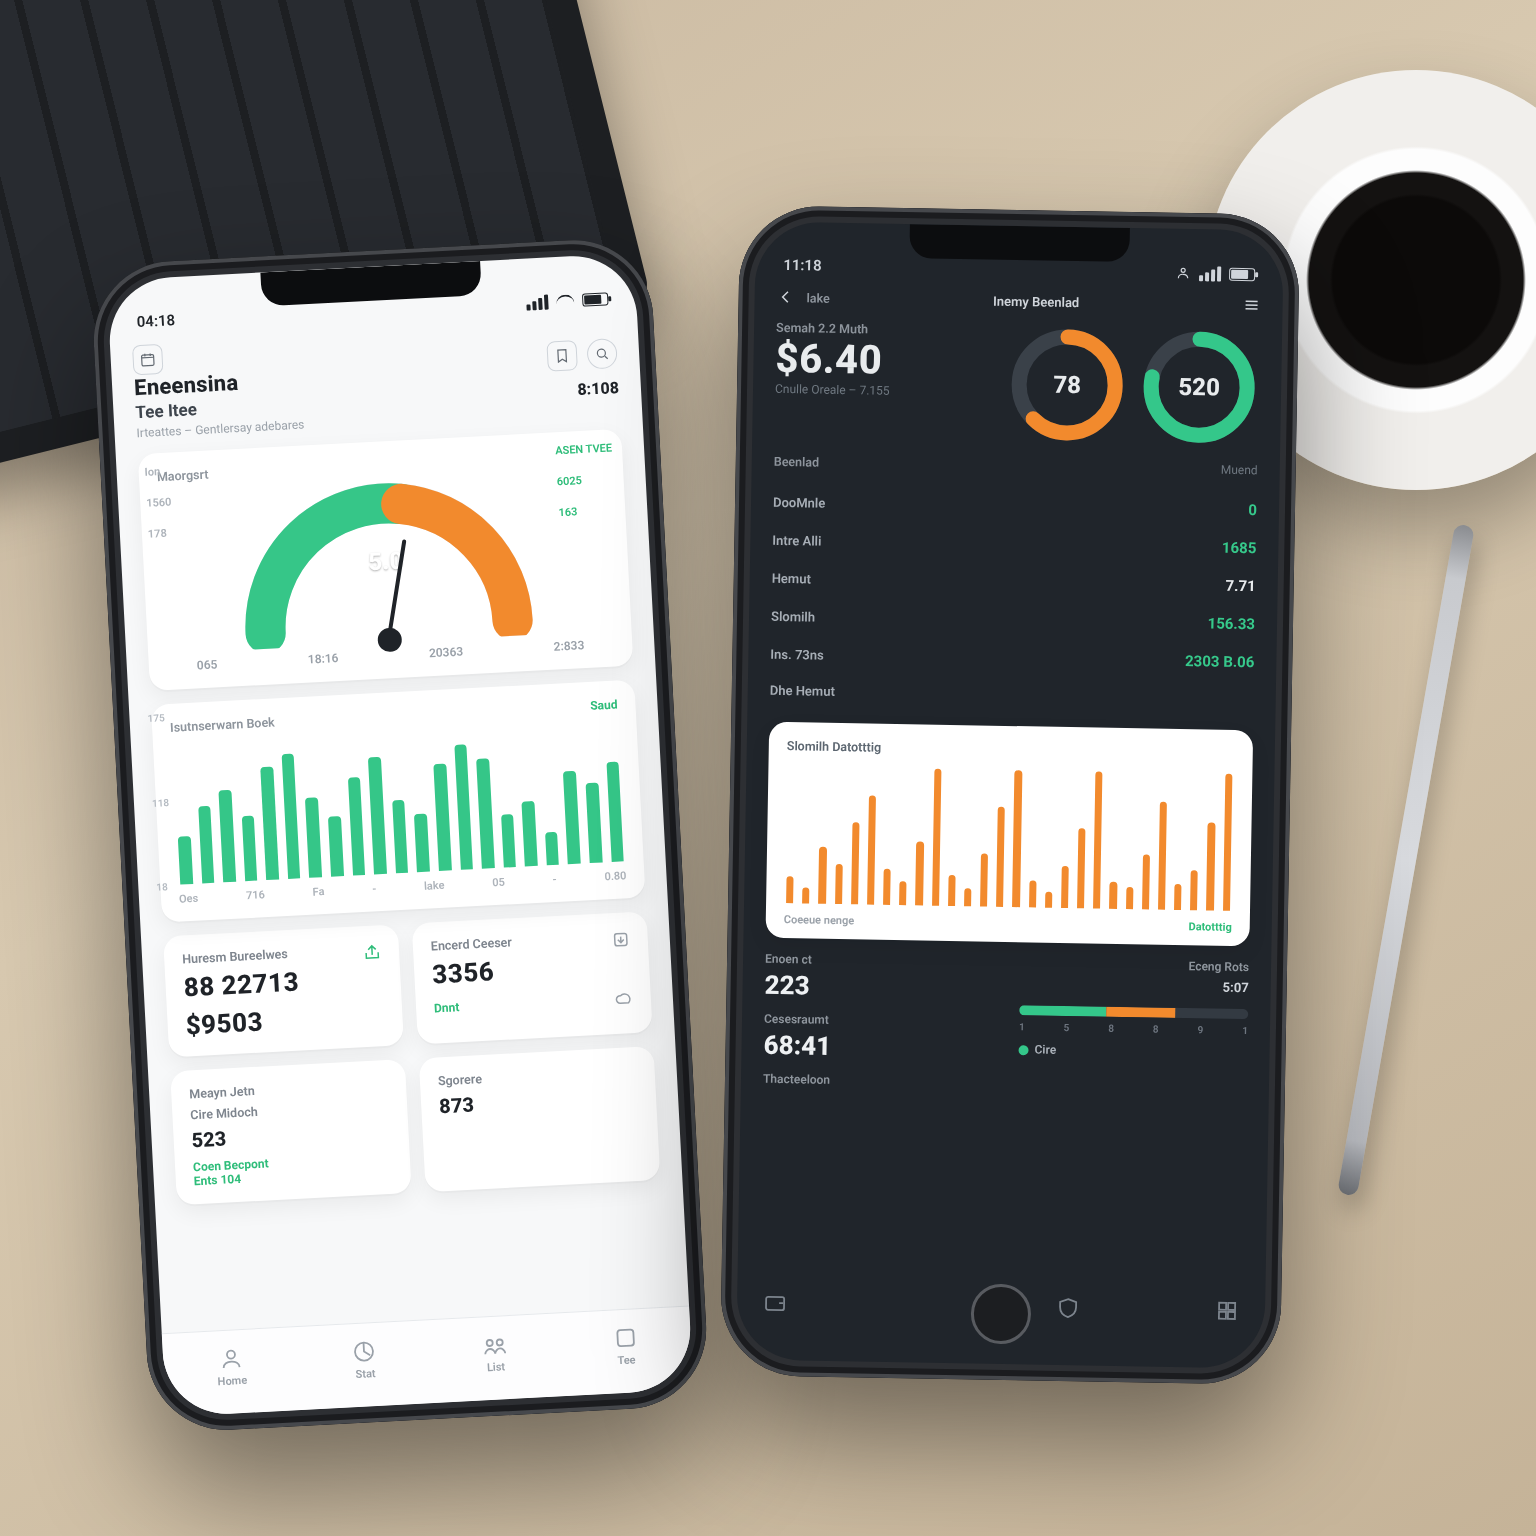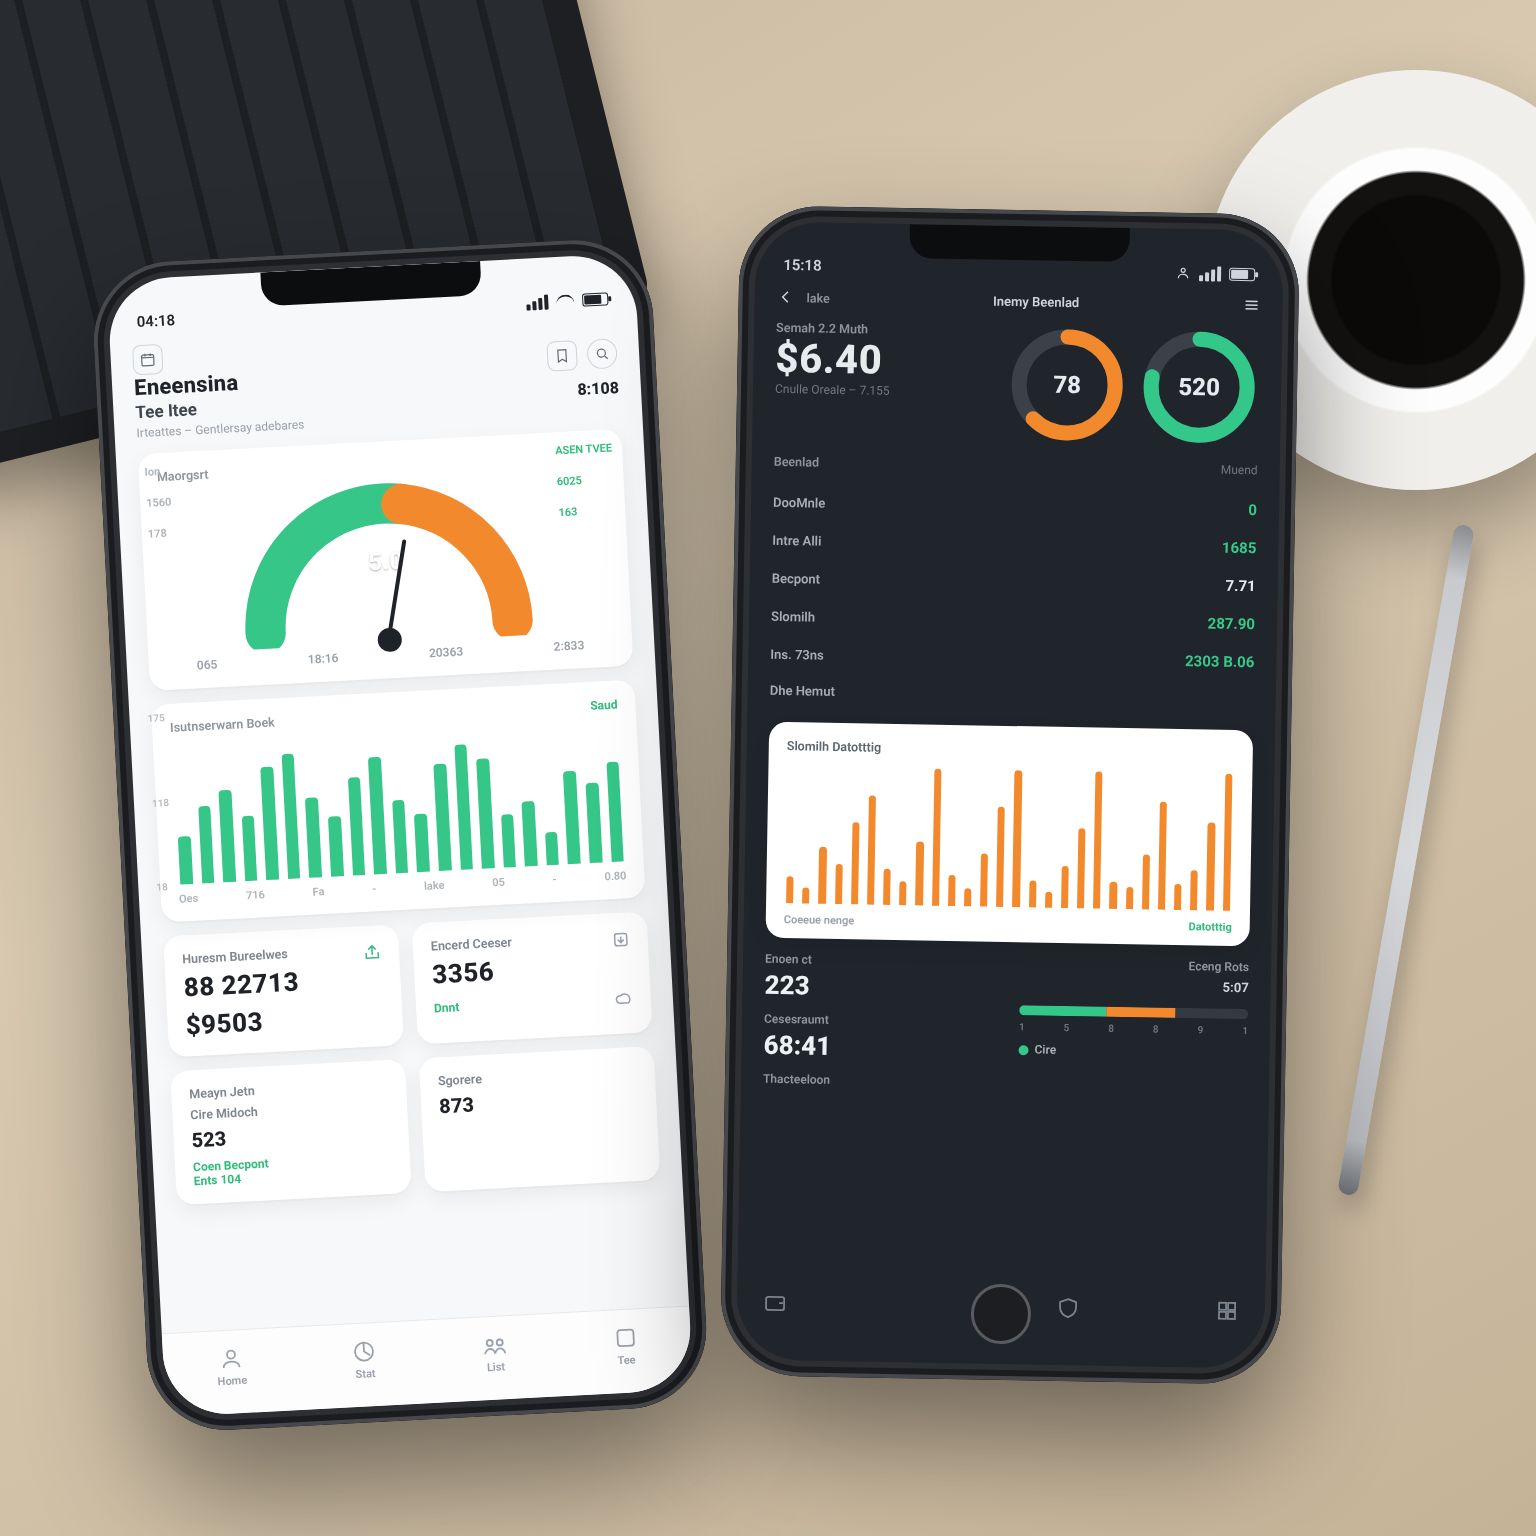--- a/index.html
+++ b/index.html
@@ -403,21 +403,21 @@
     </div>
   </div>
 </div>
 
 <div class="phone right">
   <div class="screen">
     <div class="notch"></div>
     <div class="homebtn"></div>
 
     <div class="statusbar" style="color:#cfd4da">
-      <span>15:18</span>
+      <span>11:18</span>
       <div class="icons">
         <svg width="16" height="16" viewBox="0 0 24 24" stroke="currentColor" fill="none" stroke-width="1.8">
             <circle cx="12" cy="8" r="3"></circle>
             <path d="M5 20c0-4 3-6 7-6s7 2 7 6"></path>
           </svg>
         <span class="sig">
             <i></i>
             <i></i>
             <i></i>
             <i></i>
@@ -470,26 +470,26 @@
       <div id="dstats">
           <div class="statline">
             <span class="k">DooMnle</span>
             <span class="v green">0</span>
           </div>
           <div class="statline">
             <span class="k">Intre Alli</span>
             <span class="v green">1685</span>
           </div>
           <div class="statline">
-            <span class="k">Becpont</span>
+            <span class="k">Hemut</span>
             <span class="v">7.71</span>
           </div>
           <div class="statline">
             <span class="k">Slomilh</span>
-            <span class="v green">287.90</span>
+            <span class="v green">156.33</span>
           </div>
           <div class="statline">
             <span class="k">Ins. 73ns</span>
             <span class="v green">2303 B.06</span>
           </div>
           <div class="statline">
             <span class="k">Dhe Hemut</span>
             <span class="v"></span>
           </div>
         </div>

